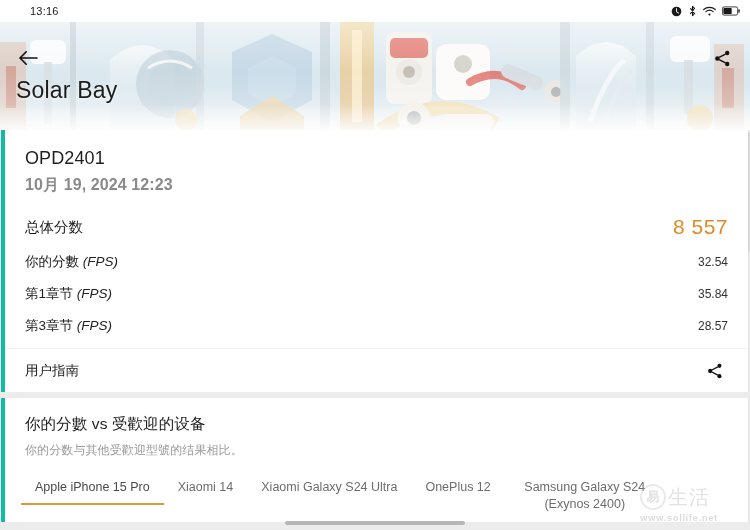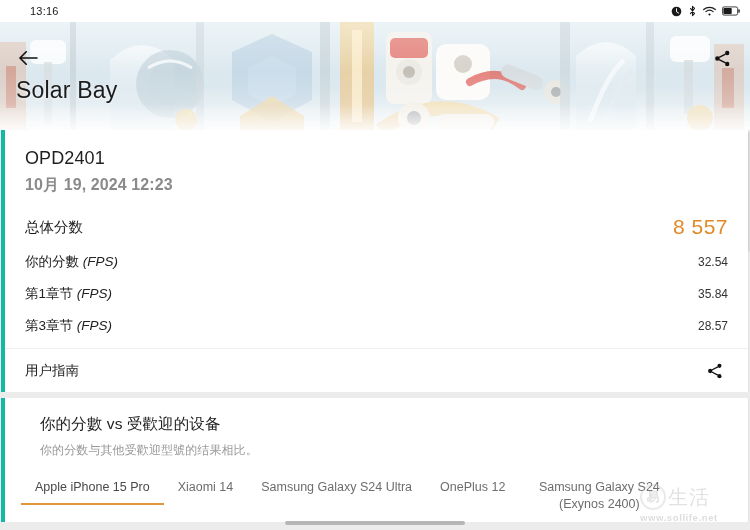--- a/index.html
+++ b/index.html
@@ -136,21 +136,21 @@
     justify-content: space-between;
     padding: 0 20px;
     height: 44px;
     border-top: 1px solid #f0f0f0;
     cursor: pointer;
   }
   .guide-label { font-size: 13.5px; color: #222; }
   .guide-share { width: 26px; height: 26px; display: flex; align-items: center; justify-content: center; }
 
   
-  .compare { padding: 16px 20px 0 35px; }
+  .compare { padding: 16px 20px 0 20px; }
   .compare-title {
     font-size: 15.5px;
     color: #1d1d1d;
     letter-spacing: .1px;
   }
   .compare-sub {
     font-size: 12px;
     color: #9a9a9a;
     margin-top: 7px;
     letter-spacing: .1px;
@@ -385,21 +385,21 @@
 
   <div class="card">
     <div class="compare">
       <div class="compare-title">你的分數 vs 受歡迎的设备</div>
       <div class="compare-sub">你的分数与其他受歡迎型號的结果相比。</div>
     </div>
 
     <div class="tabs">
       <div class="tab active">Apple iPhone 15 Pro</div>
       <div class="tab">Xiaomi 14</div>
-      <div class="tab">Samsung Galaxy S24 Ultra</div>
+      <div class="tab">Xiaomi Galaxy S24 Ultra</div>
       <div class="tab">OnePlus 12</div>
       <div class="tab wrap">Samsung Galaxy S24 (Exynos 2400)</div>
     </div>
 
   </div>
 
   <div class="scroll-hint"></div>
 
   <div class="watermark">
     <div class="wm-row1">

